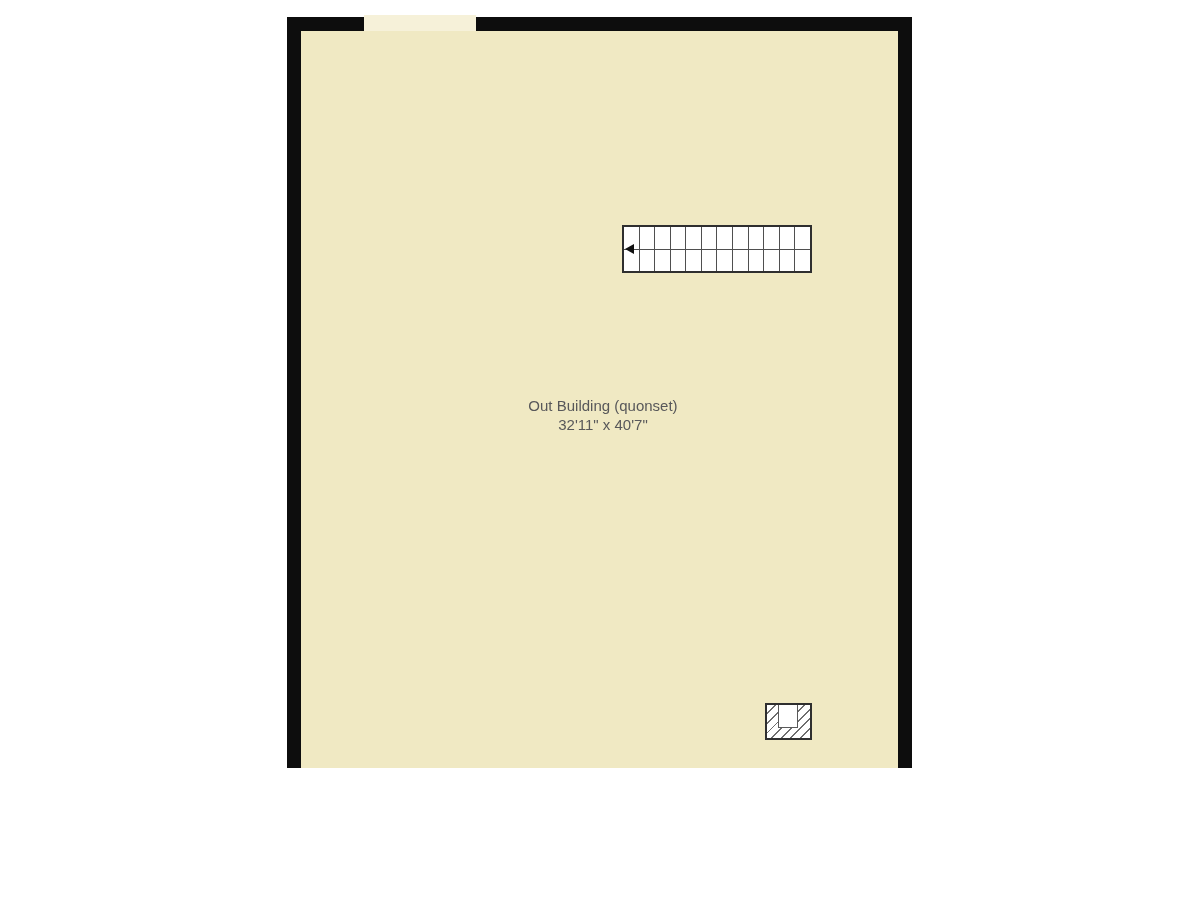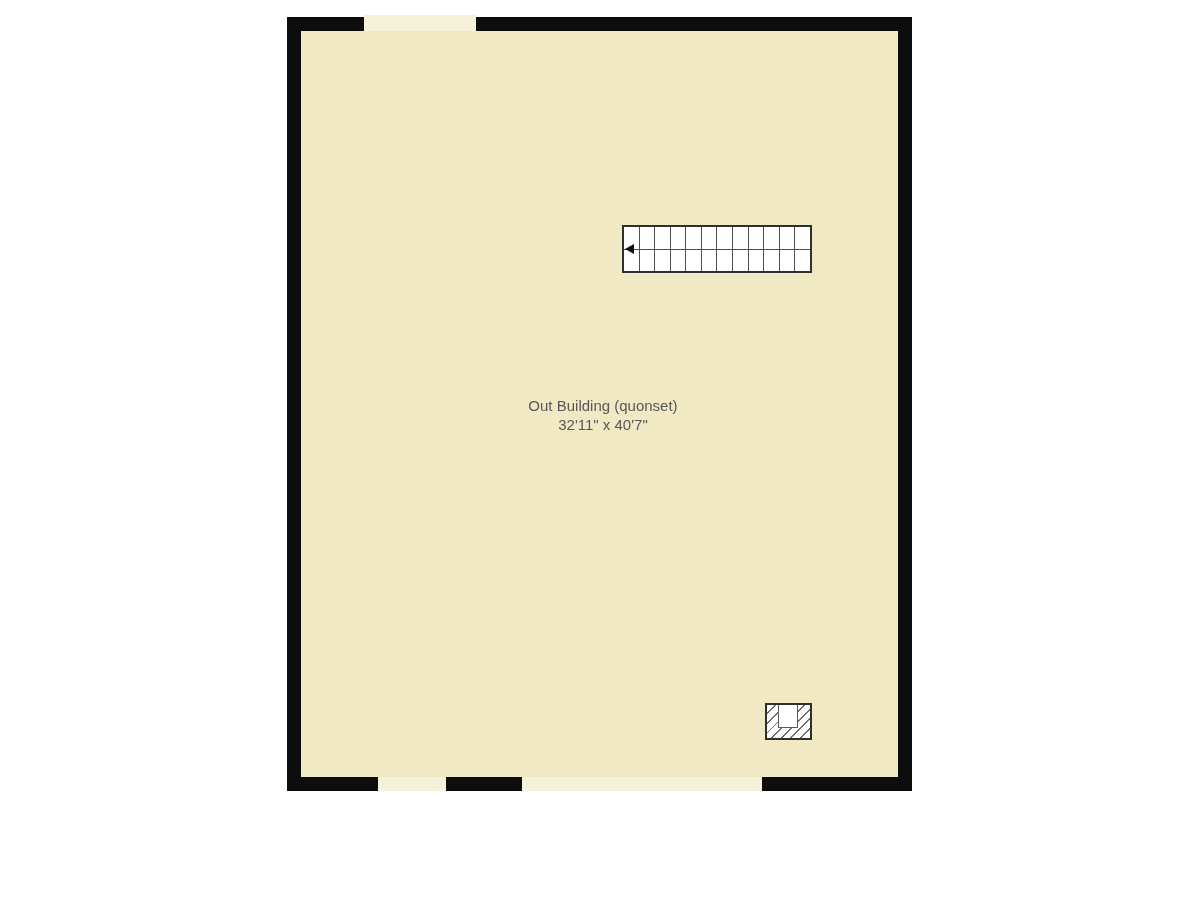--- a/index.html
+++ b/index.html
@@ -4,21 +4,21 @@
 <style>
   html, body {
     margin: 0;
     padding: 0;
     background: #ffffff;
     font-family: "Liberation Sans", sans-serif;
   }
   .canvas {
     position: relative;
     width: 1200px;
-    height: 900px;
+    height: 768px;
     background: #ffffff;
     overflow: hidden;
   }
 
   
   .plan-outline {
     position: absolute;
     left: 287px;
     top: 17px;
     width: 625px;

